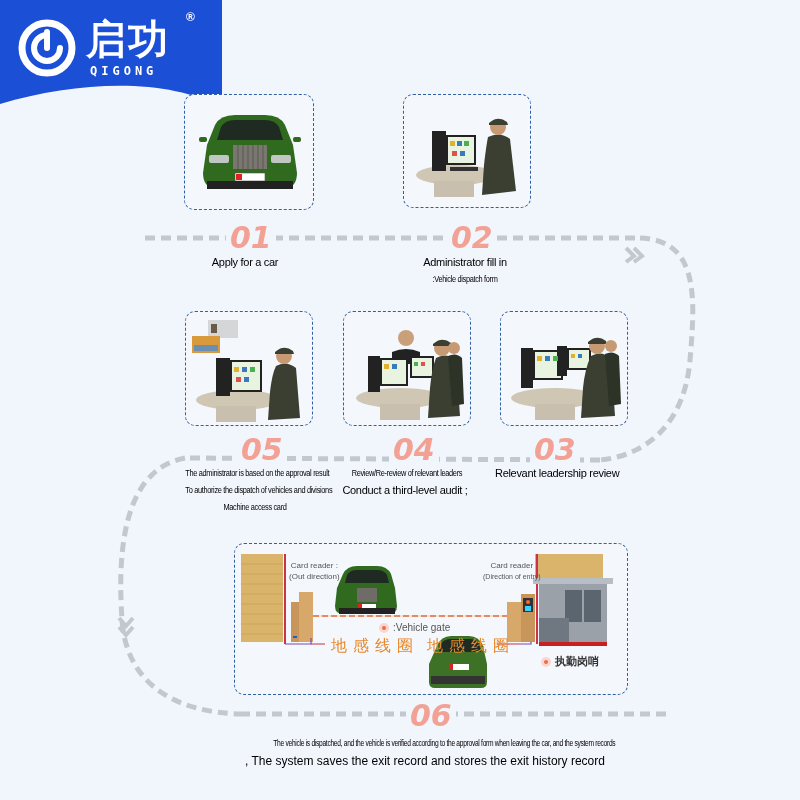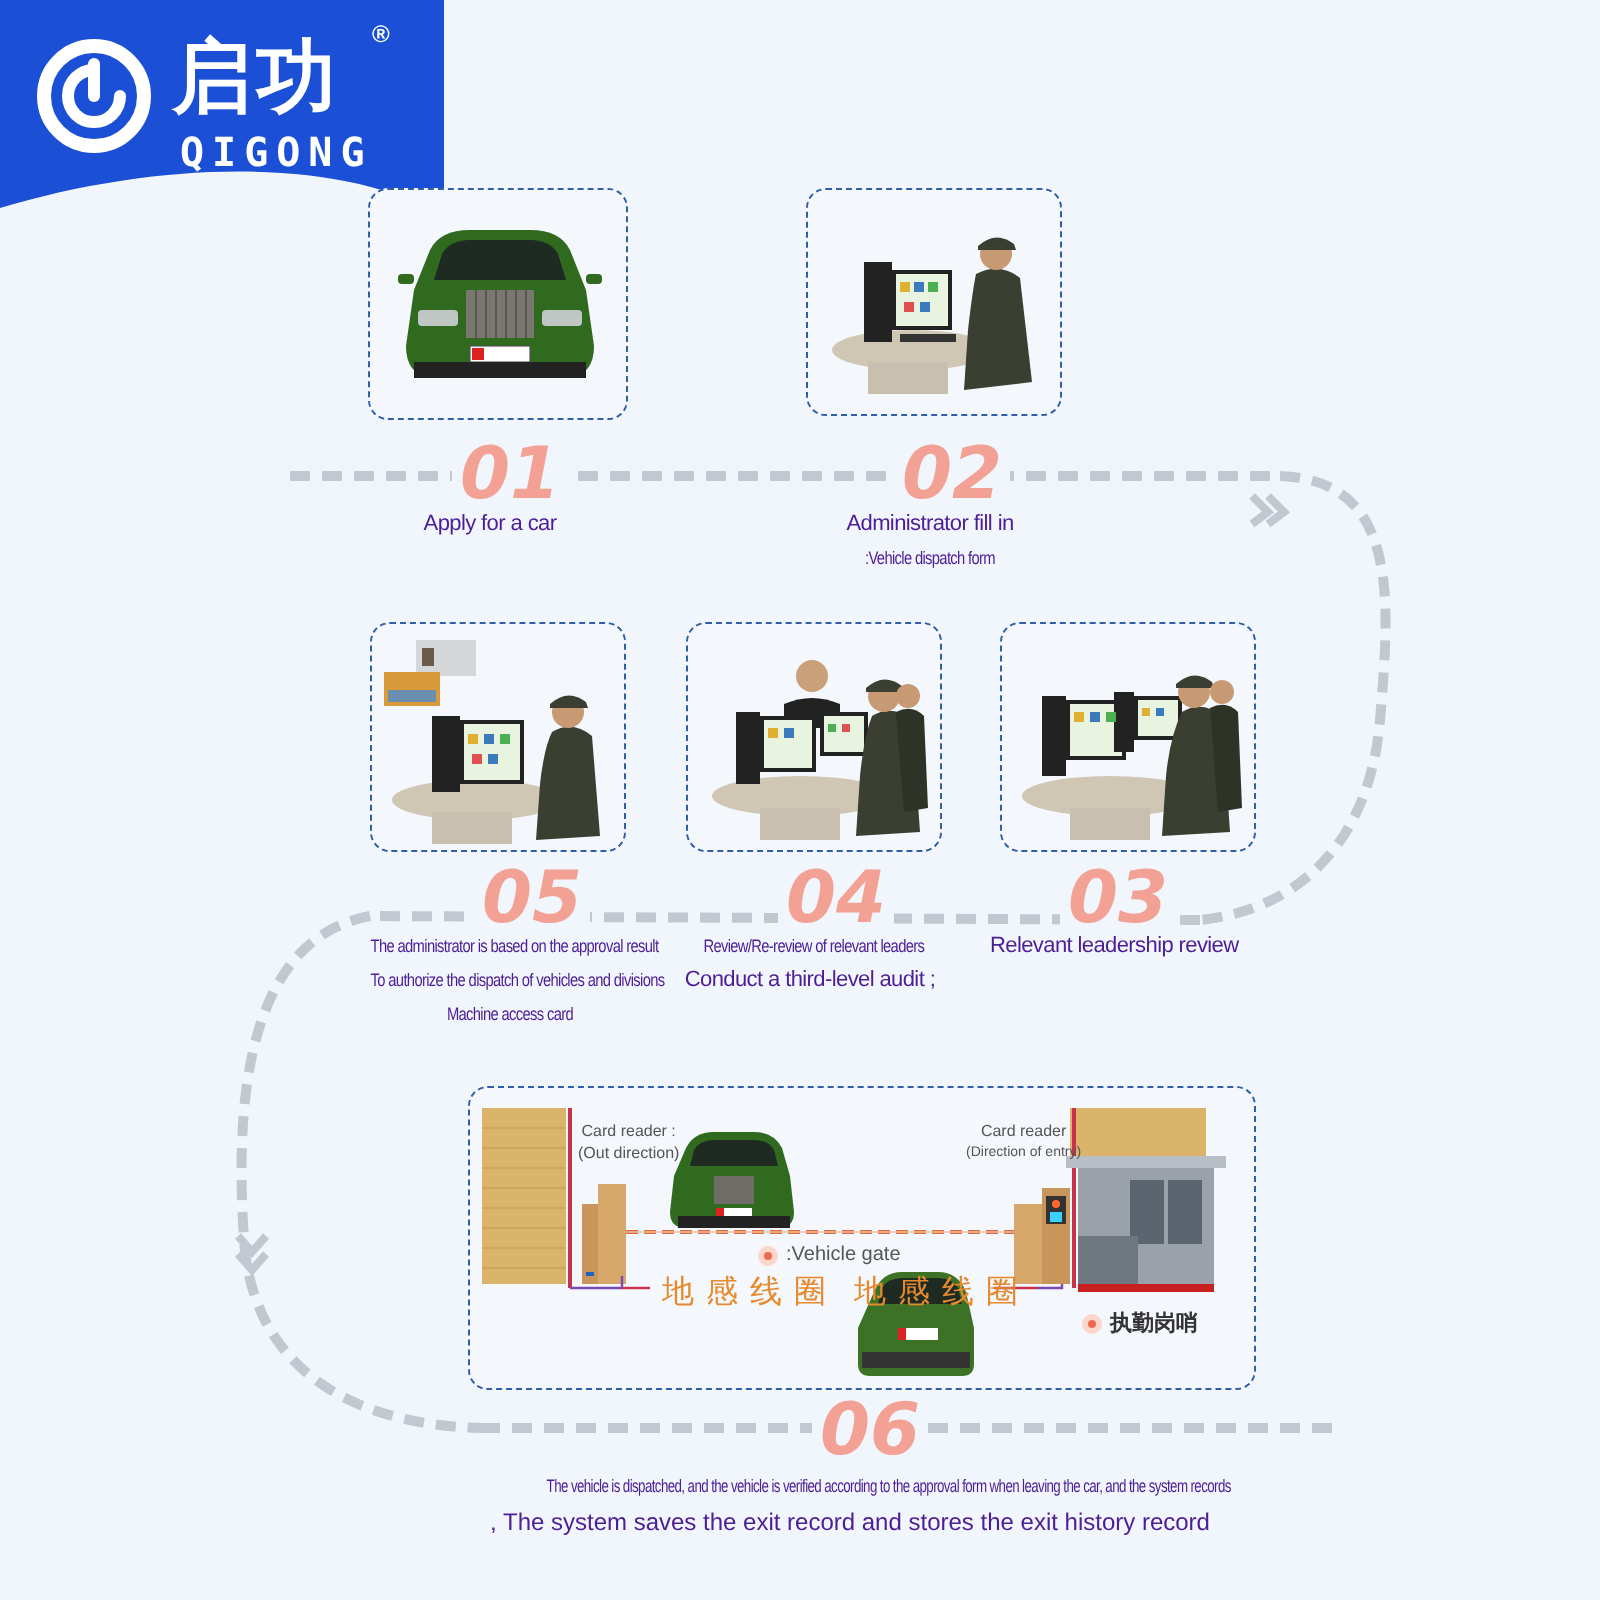--- a/index.html
+++ b/index.html
@@ -4,37 +4,37 @@
 <style>
   * { box-sizing: border-box; margin: 0; padding: 0; }
   html, body { width: 800px; height: 800px; overflow: hidden; }
   body { background: #f1f5fc; font-family: "Liberation Sans", sans-serif; position: relative; }
 
   
   .logo-banner { position: absolute; left: 0; top: 0; width: 240px; height: 108px; }
   .logo-banner svg.wave { position: absolute; left: 0; top: 0; }
   .logo-power { position: absolute; left: 17px; top: 18px; width: 60px; height: 60px; }
   .logo-cn { position: absolute; left: 86px; top: 17px; color: #fff; font-size: 40px; font-weight: bold; letter-spacing: 2px; line-height: 44px; font-family: "DejaVu Sans", sans-serif; }
-  .logo-en { position: absolute; left: 90px; top: 64px; color: #fff; font-size: 20px; font-weight: bold; letter-spacing: 4px; font-family: "DejaVu Sans Mono", monospace; }
+  .logo-en { position: absolute; left: 90px; top: 64px; color: #fff; font-size: 12px; font-weight: bold; letter-spacing: 4px; font-family: "DejaVu Sans Mono", monospace; }
   .logo-reg { position: absolute; left: 186px; top: 10px; color: #fff; font-size: 12px; font-weight: bold; }
 
   
   .flow-path { position: absolute; left: 0; top: 0; width: 800px; height: 800px; }
 
   
   .frame { position: absolute; border: 1.5px dashed #2f5fa8; border-radius: 10px; background: #f4f7fc; overflow: hidden; }
   .frame::before { content: ""; position: absolute; left: -2px; top: -2px; width: 40%; height: 60%; border-left: 2px solid #e37b3a; border-top: 2px solid #e37b3a; border-top-left-radius: 10px; pointer-events: none; }
   .frame::after { content: ""; position: absolute; right: -2px; bottom: -2px; width: 25%; height: 45%; border-right: 2px solid #e37b3a; border-bottom: 2px solid #e37b3a; border-bottom-right-radius: 10px; pointer-events: none; }
   .frame svg { position: absolute; left: 0; top: 0; }
 
   
-  .step-num { position: absolute; color: #f2a194; font-size: 36px; font-weight: bold; font-style: italic; font-family: "DejaVu Sans", sans-serif; background: #f1f5fc; padding: 0 4px; line-height: 32px; }
-
-  
-  .caption { position: absolute; color: #4c1d95; text-align: center; font-family: "Liberation Sans Narrow", "Liberation Sans", sans-serif; }
+  .step-num { position: absolute; color: #f2a194; font-size: 30px; font-weight: bold; font-style: italic; font-family: "DejaVu Sans", sans-serif; background: #f1f5fc; padding: 0 4px; line-height: 32px; }
+
+  
+  .caption { position: absolute; color: #000000; text-align: center; font-family: "Liberation Sans Narrow", "Liberation Sans", sans-serif; }
   .cap-line { display: block; white-space: nowrap; }
   .c-sm { font-size: 9px; line-height: 17px; letter-spacing: -0.4px; transform: scaleX(0.82); transform-origin: center; }
   .c-md { font-size: 11px; line-height: 17px; letter-spacing: -0.3px; }
   .c-lg { font-size: 12px; line-height: 18px; }
 
   
   .scene-label { position: absolute; font-size: 8px; color: #555; text-align: center; line-height: 11px; white-space: nowrap; }
   .dot-label { position: absolute; font-size: 10px; color: #555; display: flex; align-items: center; gap: 4px; white-space: nowrap; }
   .dot { width: 10px; height: 10px; border-radius: 50%; background: #fbd6cc; position: relative; }
   .dot::after { content: ""; position: absolute; left: 3px; top: 3px; width: 4px; height: 4px; border-radius: 50%; background: #ee6a4f; }

